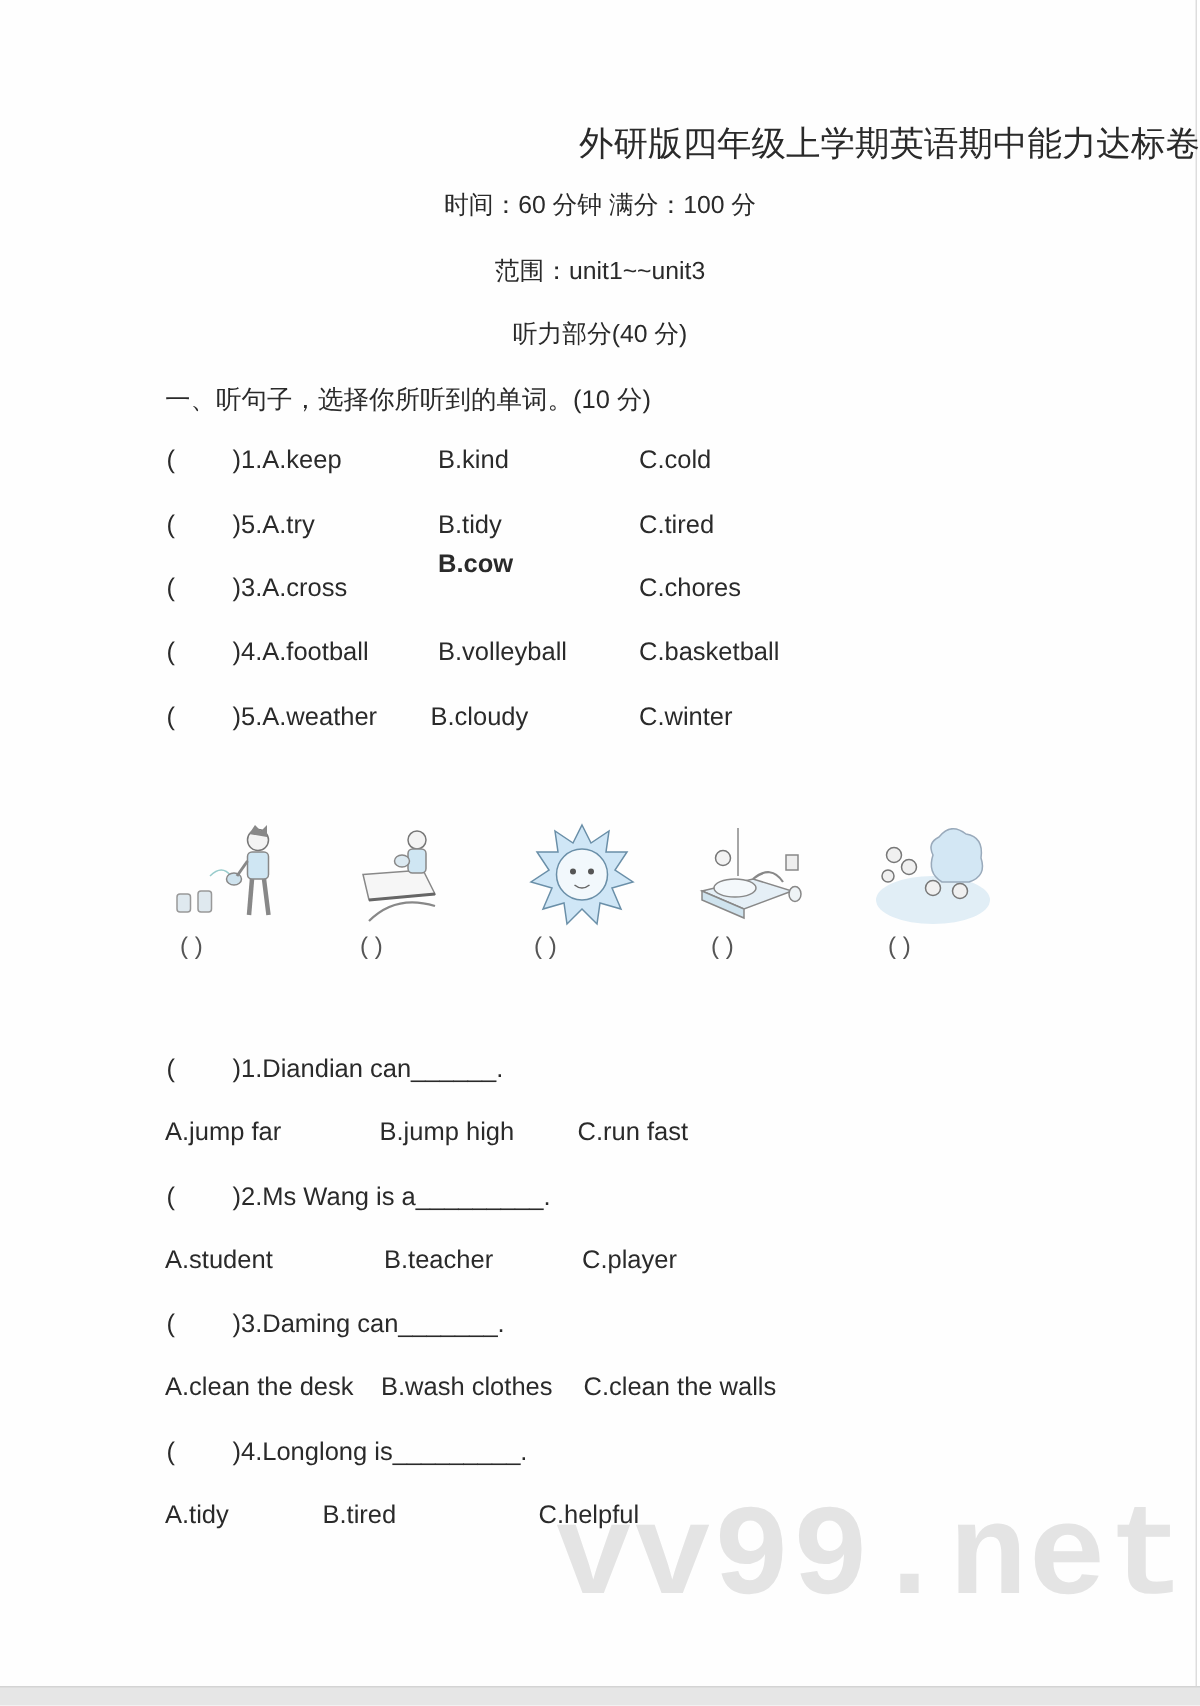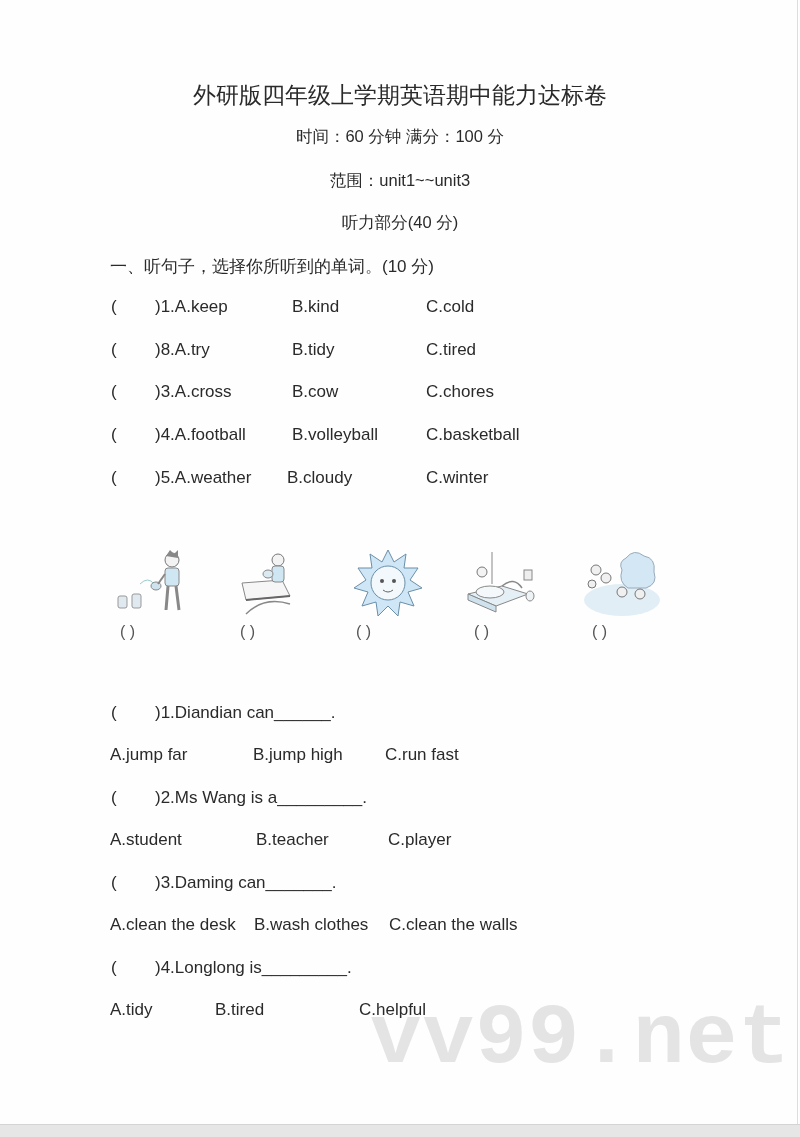--- a/index.html
+++ b/index.html
@@ -16,43 +16,43 @@
   .col { position: absolute; white-space: nowrap; font-size: 17px; color: #2a2a2a; }
   .pic { position: absolute; top: 548px; width: 80px; height: 70px; }
   .paren { position: absolute; top: 623px; font-size: 16px; color: #555; white-space: nowrap; }
   .watermark { position: absolute; left: 370px; top: 990px; font-family: Liberation Mono, monospace; font-weight: bold; font-size: 86px; color: #e4e4e4; letter-spacing: 1px; }
 </style>
 </head>
 <body>
 
 <div class="page">
 
-  <div class="line center title" style="top:80px;">外研版四年级上学期英语期中能力达标卷</div>
+  <div class="line center title" style="top:80px;text-align:right;">外研版四年级上学期英语期中能力达标卷</div>
   <div class="line center sub" style="top:126px;">时间：60 分钟  满分：100 分</div>
   <div class="line center sub" style="top:170px;">范围：unit1~~unit3</div>
   <div class="line center sub" style="top:212px;">听力部分(40 分)</div>
 
   <div class="line" style="left:110px; top:255px;">一、听句子，选择你所听到的单词。(10 分)</div>
 
   <div>
     <span class="col" style="left:111px; top:297px;">(</span>
     <span class="col" style="left:155px; top:297px;">)1.A.keep</span>
     <span class="col" style="left:292px; top:297px;">B.kind</span>
     <span class="col" style="left:426px; top:297px;">C.cold</span>
   </div>
   <div>
     <span class="col" style="left:111px; top:340px;">(</span>
-    <span class="col" style="left:155px; top:340px;">)8.A.try</span>
+    <span class="col" style="left:155px; top:340px;">)5.A.try</span>
     <span class="col" style="left:292px; top:340px;">B.tidy</span>
     <span class="col" style="left:426px; top:340px;">C.tired</span>
   </div>
   <div>
     <span class="col" style="left:111px; top:382px;">(</span>
     <span class="col" style="left:155px; top:382px;">)3.A.cross</span>
-    <span class="col" style="left:292px; top:382px;">B.cow</span>
+    <span class="col" style="left:292px; top:366px;font-weight:bold;">B.cow</span>
     <span class="col" style="left:426px; top:382px;">C.chores</span>
   </div>
   <div>
     <span class="col" style="left:111px; top:425px;">(</span>
     <span class="col" style="left:155px; top:425px;">)4.A.football</span>
     <span class="col" style="left:292px; top:425px;">B.volleyball</span>
     <span class="col" style="left:426px; top:425px;">C.basketball</span>
   </div>
   <div>
     <span class="col" style="left:111px; top:468px;">(</span>

